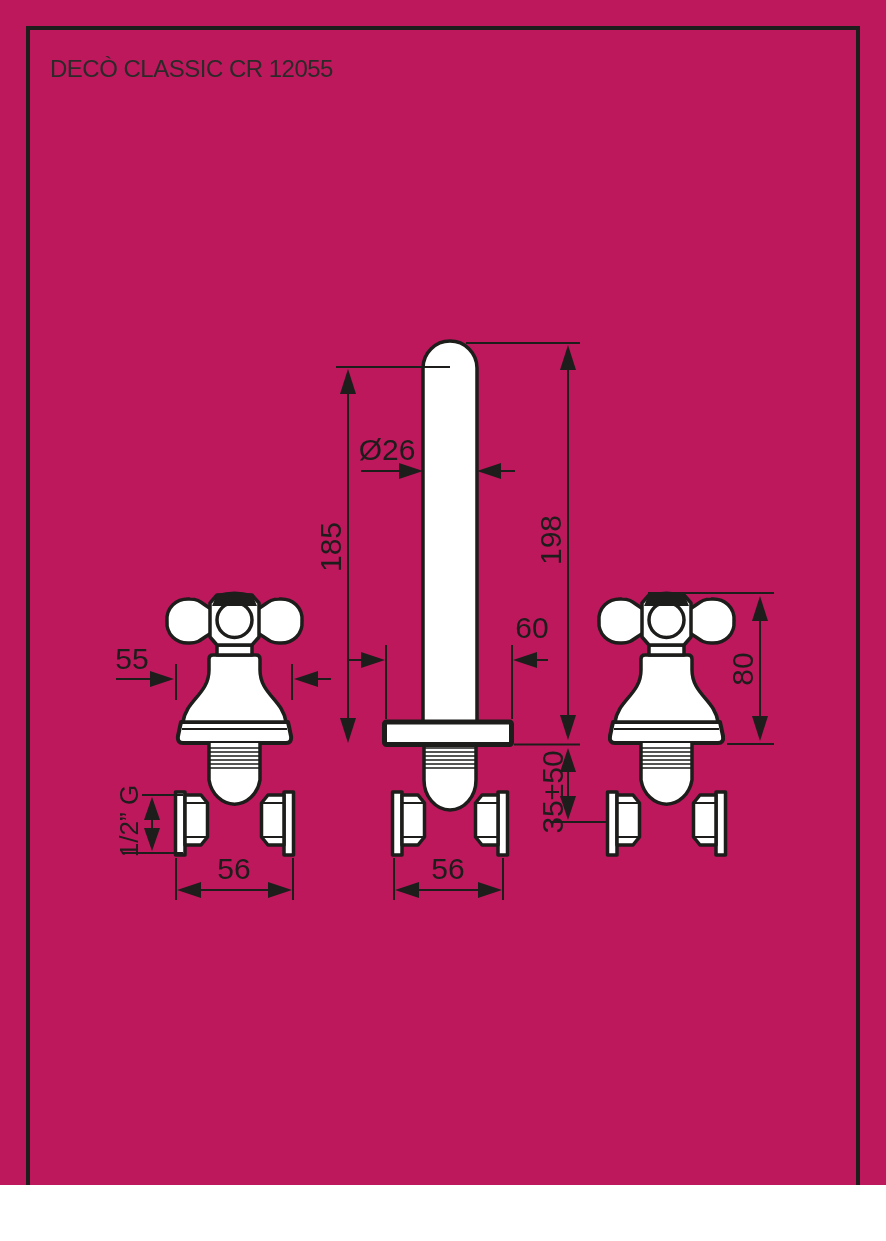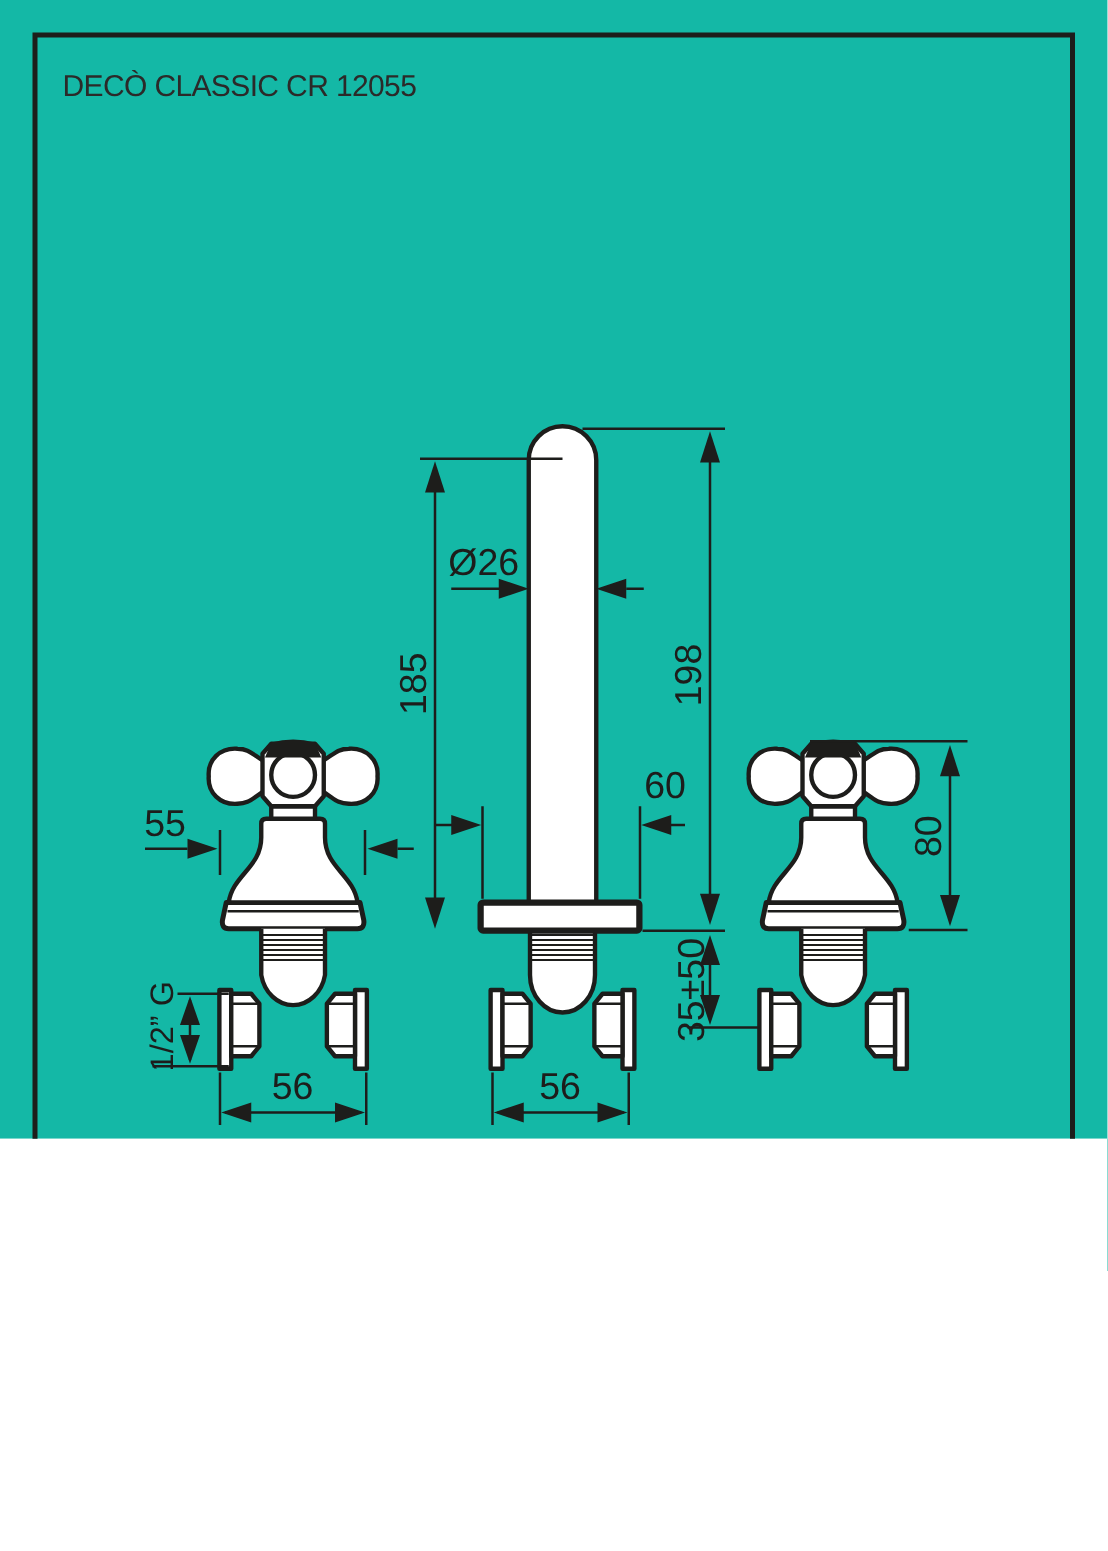--- a/index.html
+++ b/index.html
@@ -1,16 +1,16 @@
 <!DOCTYPE html>
 <html><head>
 <meta charset="utf-8">
 <style>
   html,body{margin:0;padding:0;background:#ffffff;}
-  .page{position:relative;width:886px;height:911px;background:#14b8a6;
+  .page{position:relative;width:886px;height:1185px;background:#be185d;
         font-family:"Liberation Sans", sans-serif;}
   svg{display:block;}
   .outline{stroke:#1d1d1b;fill:#ffffff;stroke-width:3.5;stroke-linejoin:round;}
   .outline-thick{stroke:#1d1d1b;fill:#ffffff;stroke-width:5;stroke-linejoin:round;}
   .outline-med{stroke:#1d1d1b;fill:#ffffff;stroke-width:4;stroke-linejoin:round;}
   .detail{stroke:#1d1d1b;fill:none;stroke-width:2;}
   .thread{stroke:#1d1d1b;fill:none;stroke-width:1.6;}
   .dim{stroke:#1d1d1b;fill:none;stroke-width:2;}
   .arrow{fill:#1d1d1b;stroke:none;}
   .dimtext{fill:#1d1d1b;font-size:30px;}

